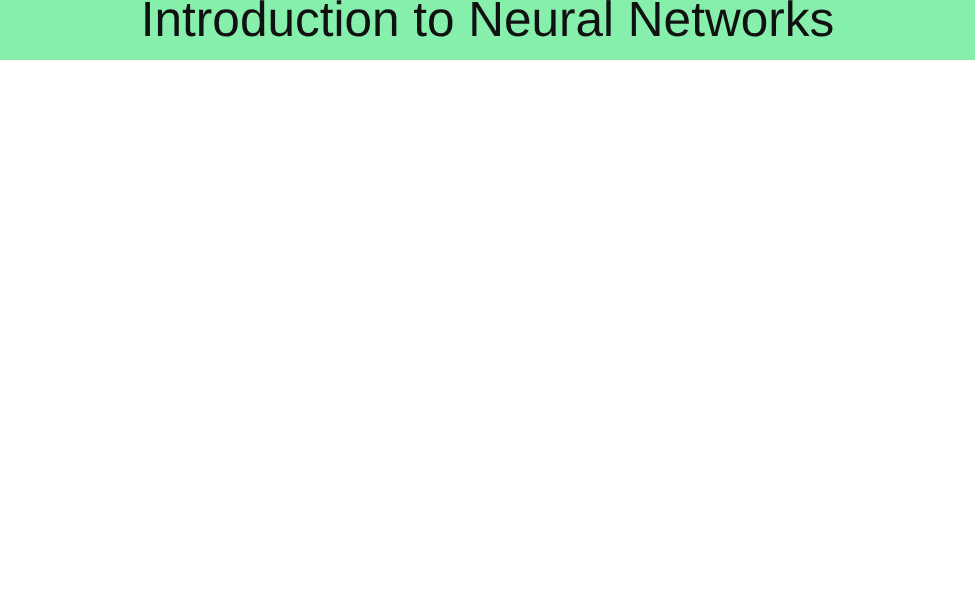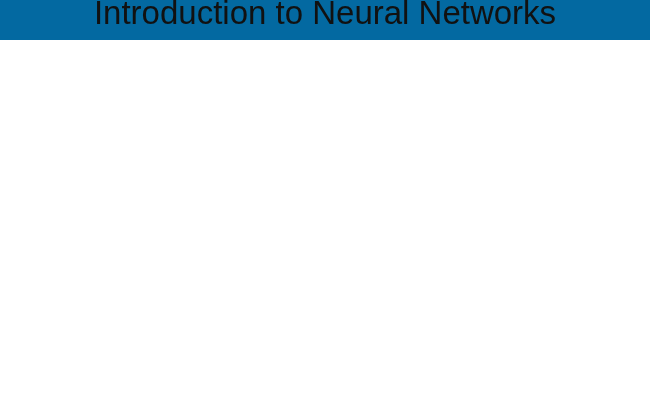--- a/index.html
+++ b/index.html
@@ -12,21 +12,21 @@
     height: 400px;
     background: #ffffff;
     font-family: "Liberation Sans", sans-serif;
     overflow: hidden;
   }
 
   .slide {
     position: relative;
     width: 650px;
     height: 312px;
-    background: #0369a1;
+    background: #86efac;
     box-sizing: border-box;
   }
 
   
   .slide-title {
     position: absolute;
     left: 0;
     right: 0;
     top: -7px;
     text-align: center;

